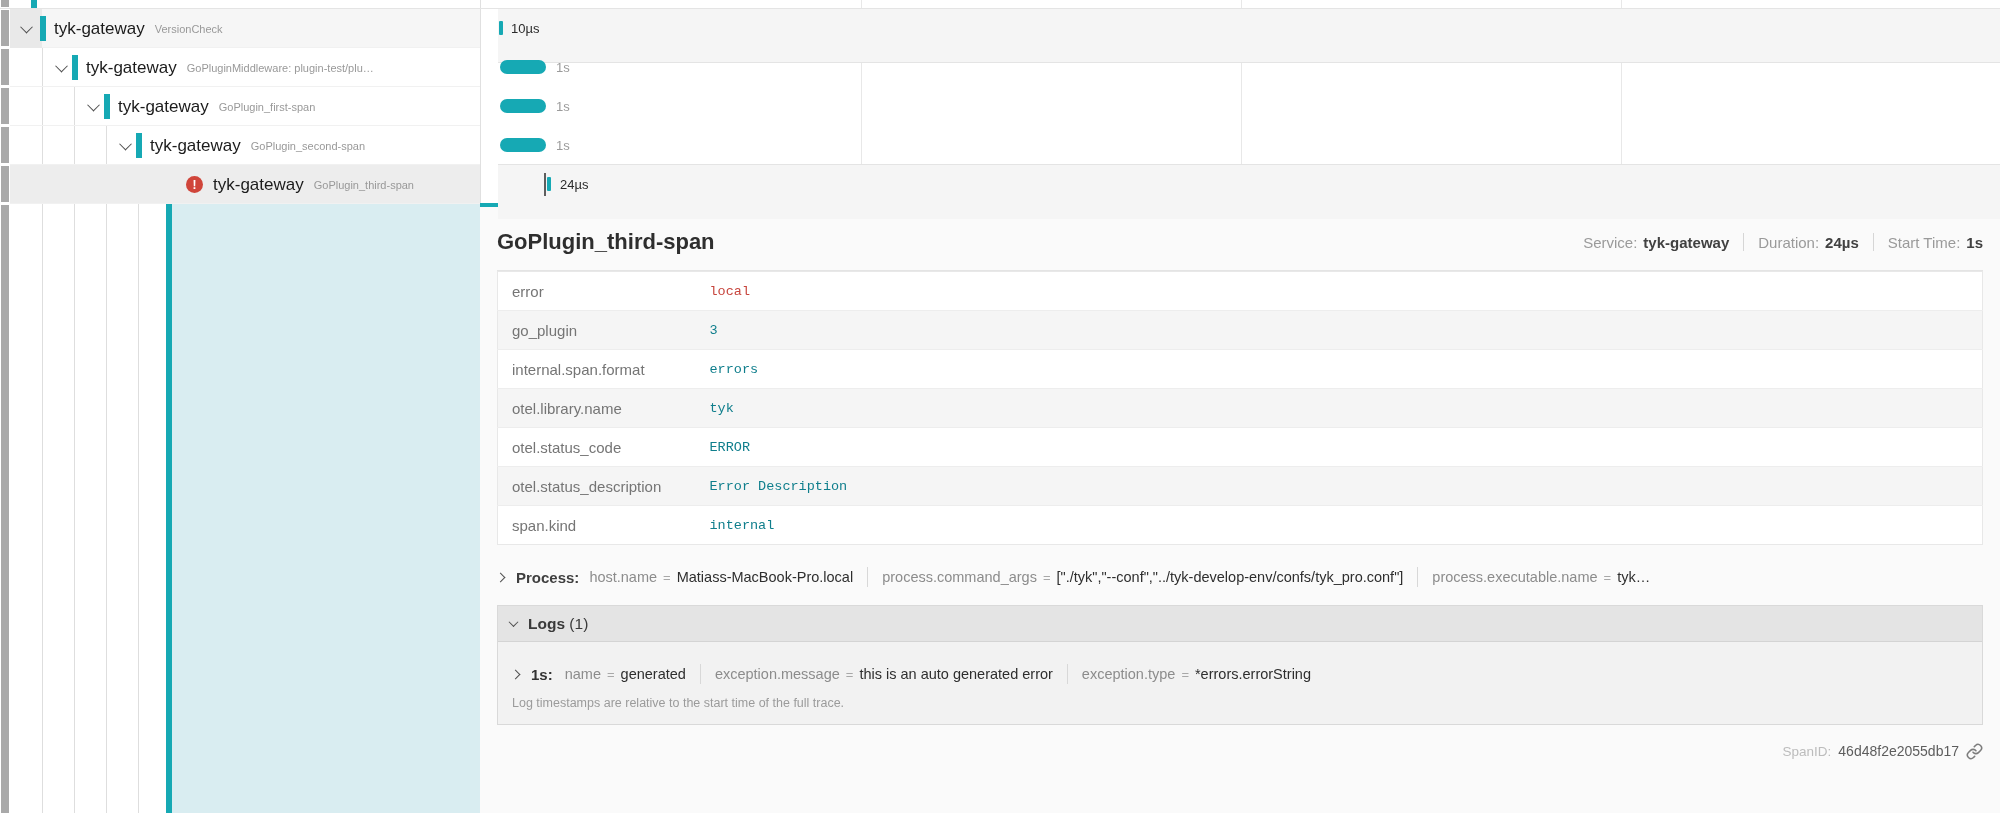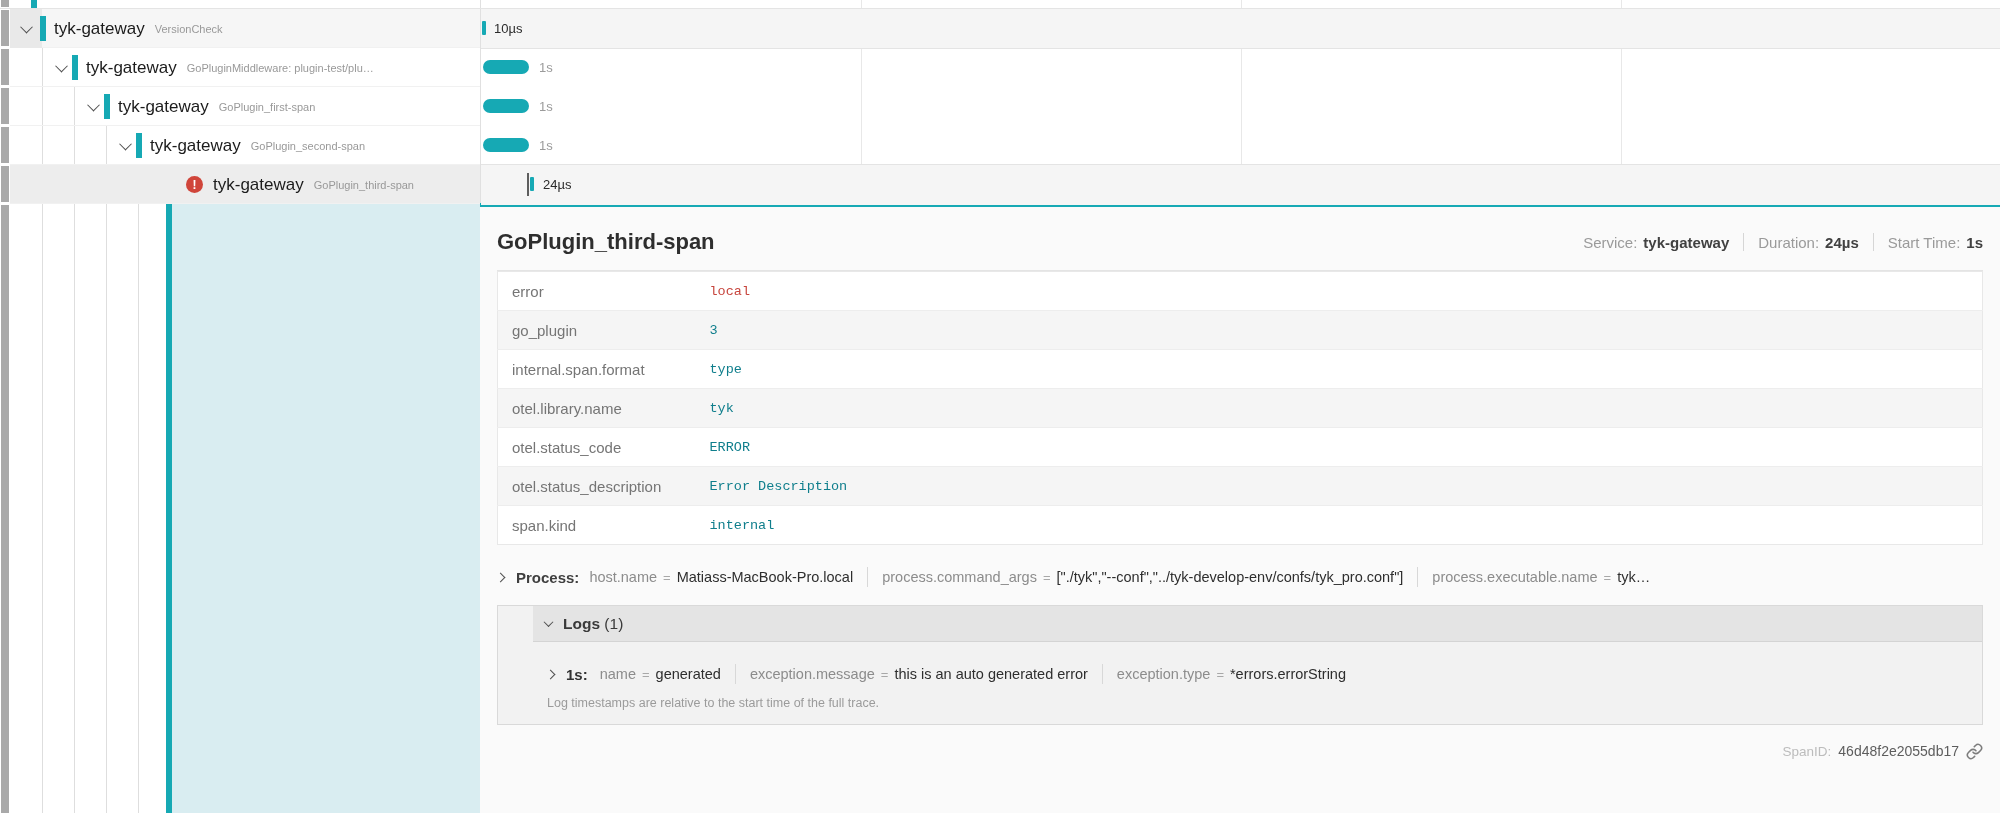--- a/index.html
+++ b/index.html
@@ -30,21 +30,21 @@
   .cv.down { transform:rotate(45deg) translate(-1px,-1px); }
   .cv.right { transform:rotate(-45deg); }
   .cv.small { width:7px; height:7px; }
 
   .err-badge { display:inline-flex; width:17px; height:17px; border-radius:50%; background:#d0453a;
     color:#fff; font-size:12px; font-weight:bold; align-items:center; justify-content:center; flex:none; }
 
   
   .timeline { position:absolute; left:480px; top:0; width:1520px; height:204px; background:#fff; border-left:1px solid #e0e0e0; }
   .gridline { position:absolute; top:0; width:1px; height:204px; background:#e8e8e8; }
-  .tl-row { position:absolute; left:0; right:0; height:41px; z-index:2; }
+  .tl-row { position:absolute; left:17px; right:0; height:55px; z-index:2; }
   .tl-row.gray { background:#f5f5f5; border-top:1px solid #e4e4e4; border-bottom:1px solid #e4e4e4; }
   .bar { position:absolute; top:12px; height:14px; background:#16a9b4; border-radius:7px; }
   .tick { position:absolute; top:12px; width:4px; height:14px; background:#16a9b4; border-radius:1px; }
   .caret-line { position:absolute; top:8px; width:2px; height:23px; background:#5e5e5e; }
   .dur-label { position:absolute; top:0; height:39px; display:flex; align-items:center; font-size:13px; }
   .dur-dark { color:#2b2b2b; } .dur-gray { color:#9b9b9b; }
 
   
   .detail { position:absolute; left:480px; top:203px; width:1520px; height:610px;
     background:#fafafa; border-top:4px solid #16a9b4; padding:0 17px; overflow:hidden; }
@@ -68,21 +68,21 @@
   td.v.red { color:#c7453d; }
 
   .proc-row { display:flex; align-items:center; margin-top:16px; height:32px; white-space:nowrap; overflow:hidden; }
   .proc-label { font-size:15px; font-weight:bold; color:#3f3f3f; margin:0 10px 0 12px; }
   .pair { display:flex; align-items:center; font-size:14.5px; }
   .pair .pk { color:#8c8c8c; }
   .pair .peq { color:#a8a8a8; margin:0 6px; font-size:13px; }
   .pair .pv { color:#2e2e2e; }
   .pair-sep { width:1px; height:20px; background:#d8d8d8; margin:0 14px; flex:none; }
 
-  .logs-box { margin-top:12px; border:1px solid #d9d9d9; background:#f2f2f2;padding-left:35px; }
+  .logs-box { margin-top:12px; border:1px solid #d9d9d9; background:#f2f2f2; }
   .logs-head { display:flex; align-items:center; gap:11px; height:36px; background:#e4e4e4;
     border-bottom:1px solid #d4d4d4; padding-left:12px; cursor:pointer; }
   .logs-title { font-size:15.5px; color:#3a3a3a; }
   .logs-title b { font-weight:bold; }
   .log-entry { display:flex; align-items:center; padding:0 0 0 14px; height:40px; margin-top:12px; white-space:nowrap; overflow:hidden; }
   .log-time { font-size:15px; font-weight:bold; color:#333; margin:0 12px 0 12px; }
   .log-note { font-size:12.5px; color:#9b9b9b; padding:2px 0 14px 14px; }
 
   .spanid-row { display:flex; align-items:center; justify-content:flex-end; gap:7px; margin-top:10px; height:32px; }
   .spanid-label { font-size:13.5px; color:#bcbcbc; }
@@ -219,21 +219,21 @@
           <tr>
         <td class="k">error</td>
         <td class="v red">local</td>
       </tr>
       <tr>
         <td class="k">go_plugin</td>
         <td class="v">3</td>
       </tr>
       <tr>
         <td class="k">internal.span.format</td>
-        <td class="v">type</td>
+        <td class="v">errors</td>
       </tr>
       <tr>
         <td class="k">otel.library.name</td>
         <td class="v">tyk</td>
       </tr>
       <tr>
         <td class="k">otel.status_code</td>
         <td class="v">ERROR</td>
       </tr>
       <tr>

